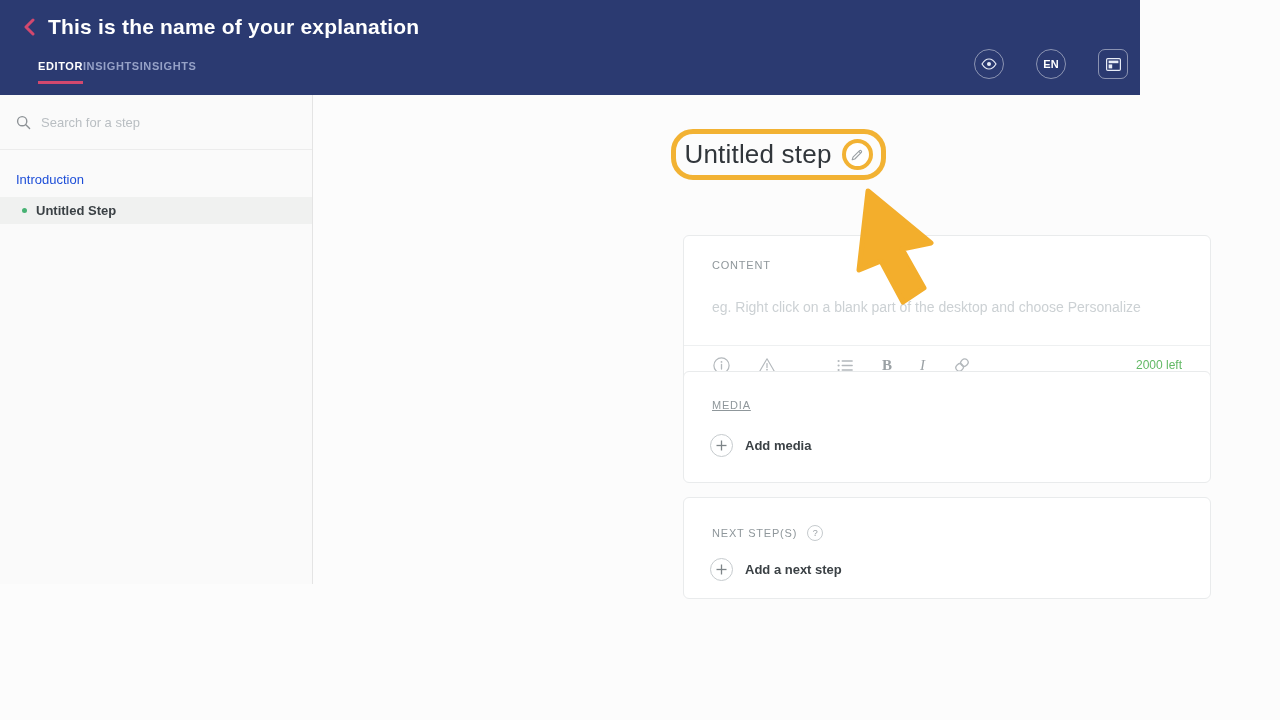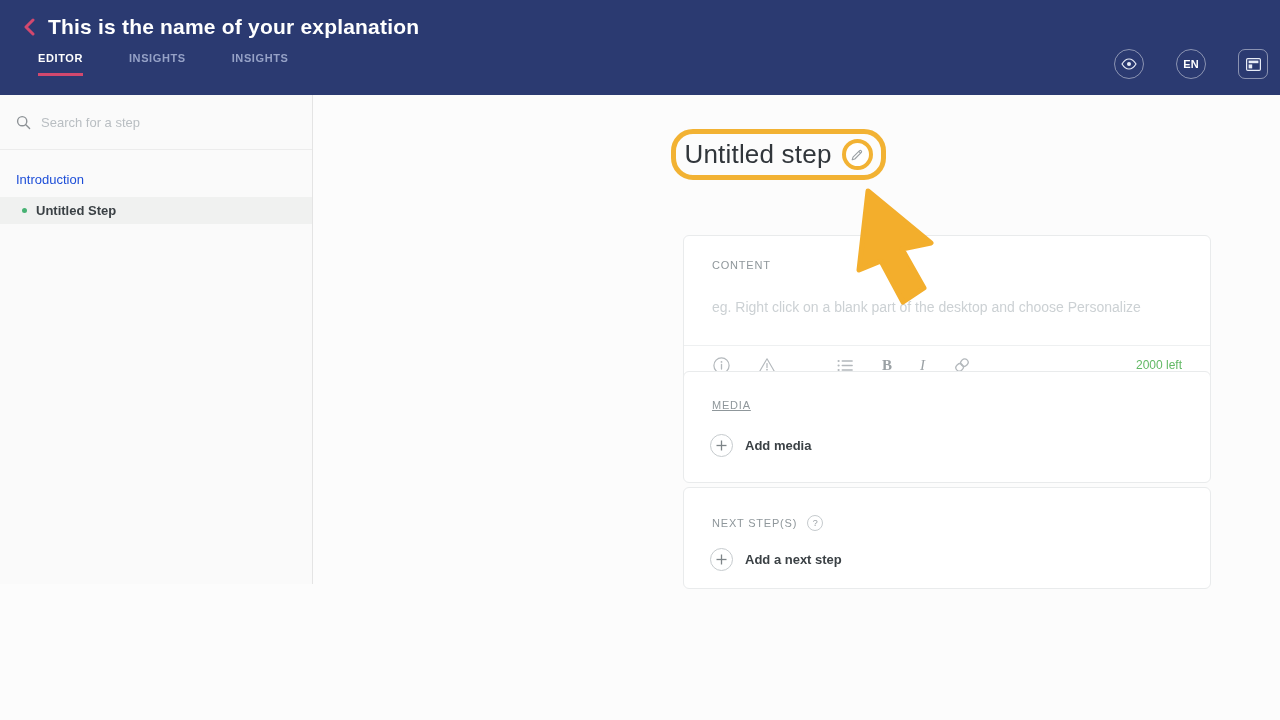--- a/index.html
+++ b/index.html
@@ -1,27 +1,27 @@
 <!DOCTYPE html>
 <html><head>
 <meta charset="utf-8">
 <style>
   * { margin:0; padding:0; box-sizing:border-box; }
   html,body { width:1280px; height:720px; overflow:hidden; }
   body { font-family:"Liberation Sans", sans-serif; background:#fcfcfc; position:relative; }
 
   
   .header {
-    position:absolute; top:0; left:0; width:1280px; height:95px;
+    position:absolute; top:0; left:0; width:1140px; height:95px;
     background:#2b3a71; color:#fff;
   }
   .header-top { display:flex; align-items:center; padding:14px 16px 0 16px; }
   .back-btn { width:26px; height:26px; display:flex; align-items:center; justify-content:center; cursor:pointer; }
   .header-title { font-size:21px; font-weight:700; letter-spacing:.2px; margin-left:6px; color:#fff; }
-  .tabs { display:flex; gap:46px; margin:12px 0 0 38px; }
+  .tabs { display:flex; margin:20px 0 0 38px; }
   .tab {
     font-size:11px; font-weight:700; letter-spacing:.6px;
     color:#96a2c7; padding-bottom:9px; cursor:pointer;
     border-bottom:3px solid transparent;
   }
   .tab.active { color:#ffffff; border-bottom-color:#d2486e; }
   .header-controls { position:absolute; top:49px; right:12px; display:flex; align-items:center; gap:32px; }
   .hbtn {
     width:30px; height:30px; border:1px solid rgba(255,255,255,.45);
     display:flex; align-items:center; justify-content:center; cursor:pointer; color:#e8ecf7;
@@ -95,21 +95,21 @@
   .add-row {
     position:absolute; left:26px; display:flex; align-items:center; gap:12px; cursor:pointer;
   }
   .media-card .add-row { top:62px; }
   .plus-circle {
     width:23px; height:23px; border-radius:50%; border:1px solid #c6cbce;
     display:flex; align-items:center; justify-content:center; color:#7d8488; flex:none; background:#fff;
   }
   .add-label { font-size:13px; font-weight:700; color:#3b4145; }
 
-  .next-card { top:487px; height:102px; }
+  .next-card { top:497px; height:102px; }
   .next-label-row { position:absolute; left:28px; top:27px; display:flex; align-items:center; gap:10px; }
   .q-circle {
     width:16px; height:16px; border-radius:50%; border:1px solid #c6cbce;
     display:flex; align-items:center; justify-content:center;
     font-size:9px; color:#9aa0a4; cursor:pointer;
   }
   .next-card .add-row { top:94px;align-items:center; }
   .next-card .add-row { top:auto; bottom:17px; }
 
   .pointer-arrow { position:absolute; left:848px; top:183px; pointer-events:none; }

